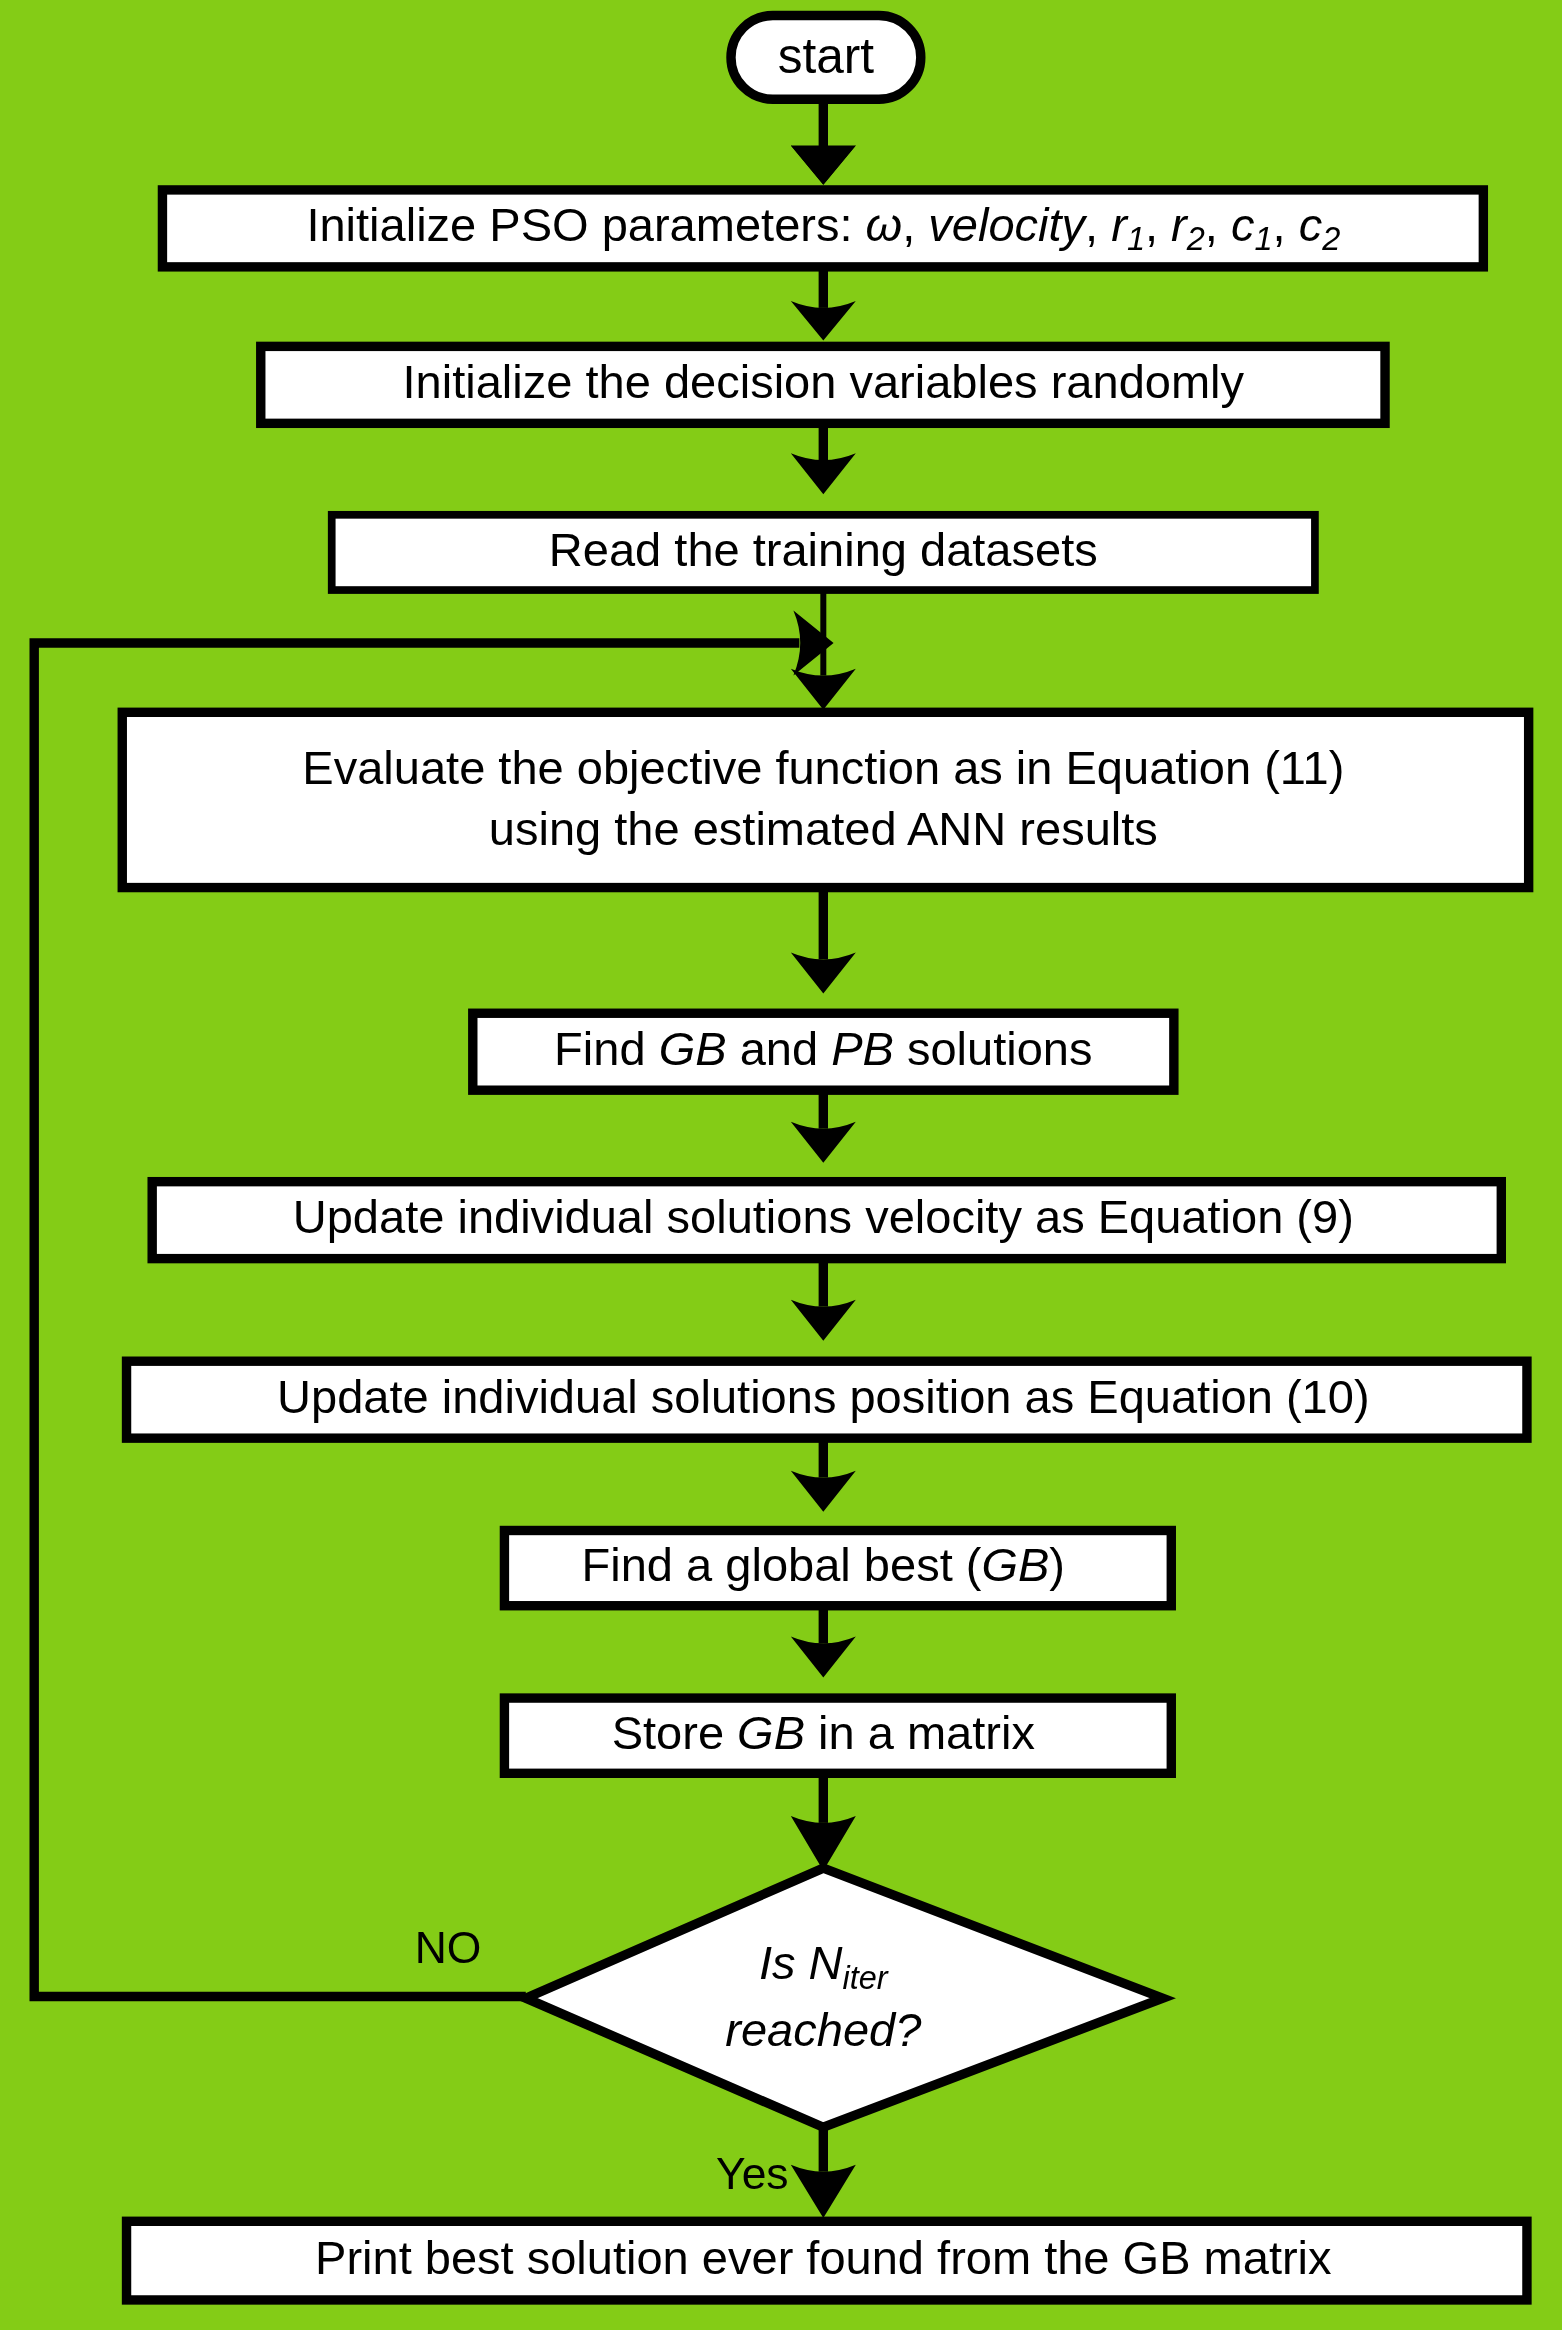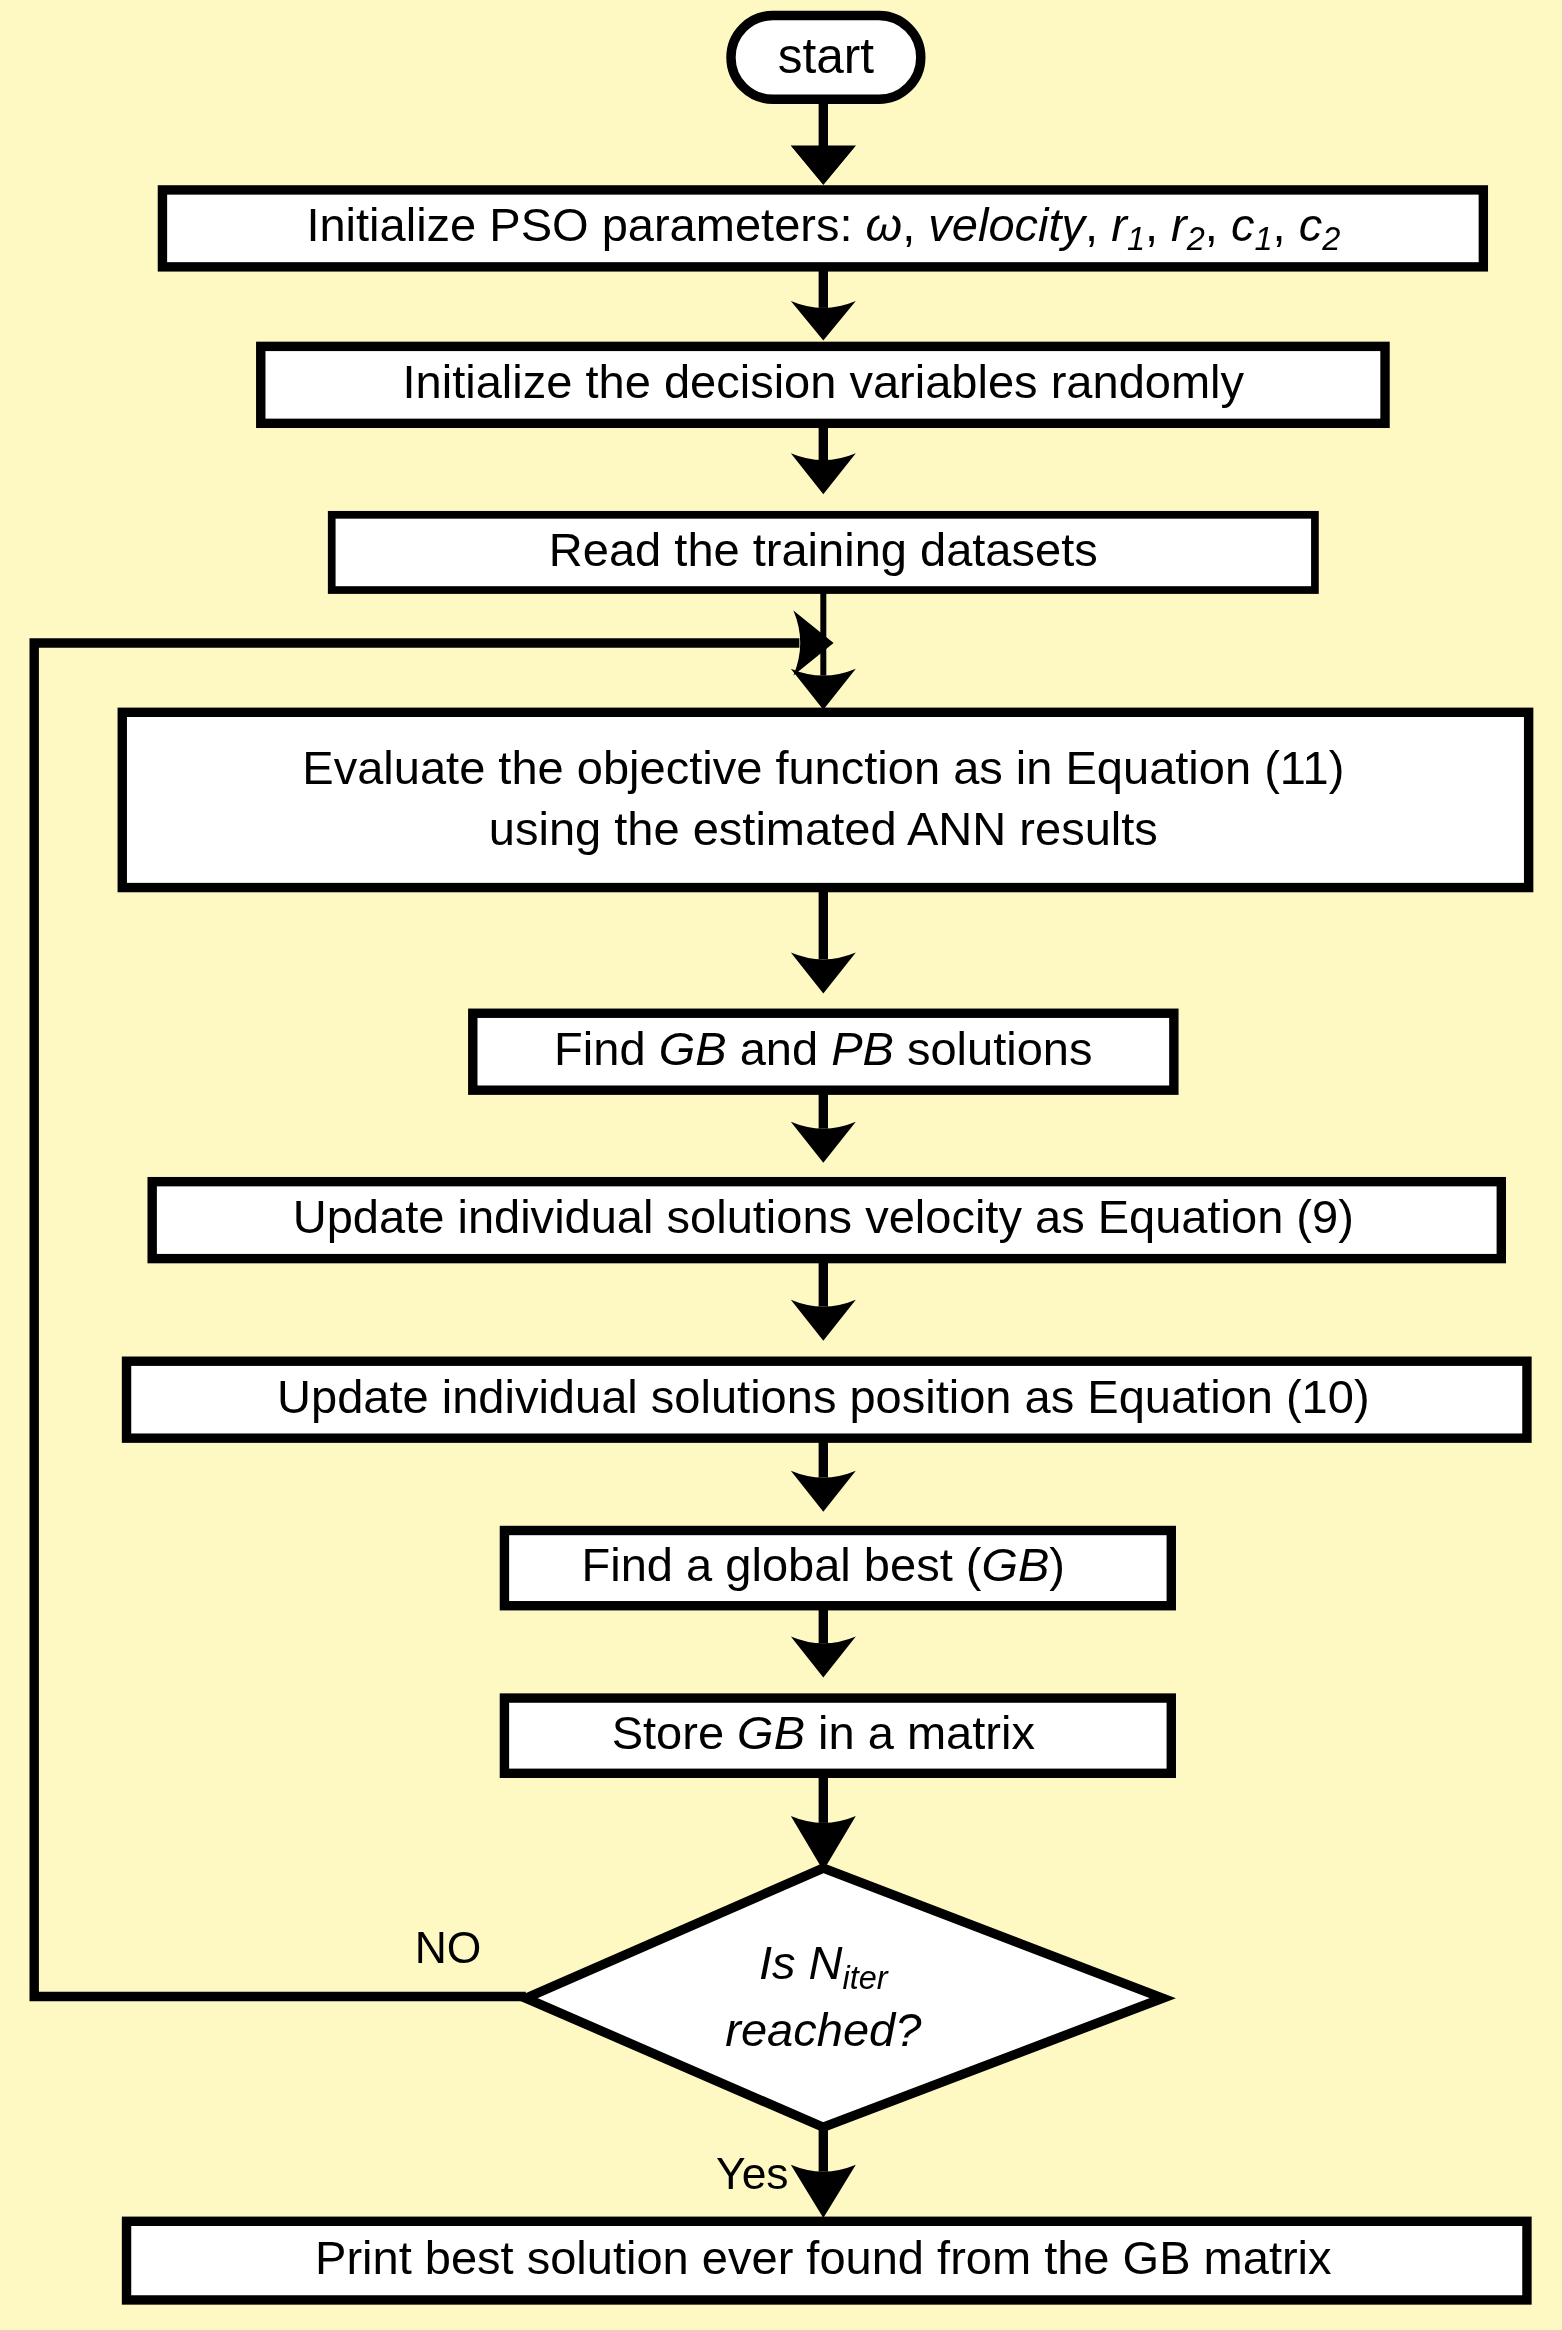--- a/index.html
+++ b/index.html
@@ -10,21 +10,21 @@
   body {
     width: 1562px;
     height: 2330px;
     font-family: "Liberation Sans", sans-serif;
     overflow: hidden;
   }
   #flowchart-root {
     position: relative;
     width: 1562px;
     height: 2330px;
-    background: #fef9c3;
+    background: #84cc16;
   }
   svg#flow-svg {
     display: block;
     width: 1562px;
     height: 2330px;
   }
   .node-shape {
     fill: #ffffff;
     stroke: #000000;
     stroke-width: 11;

